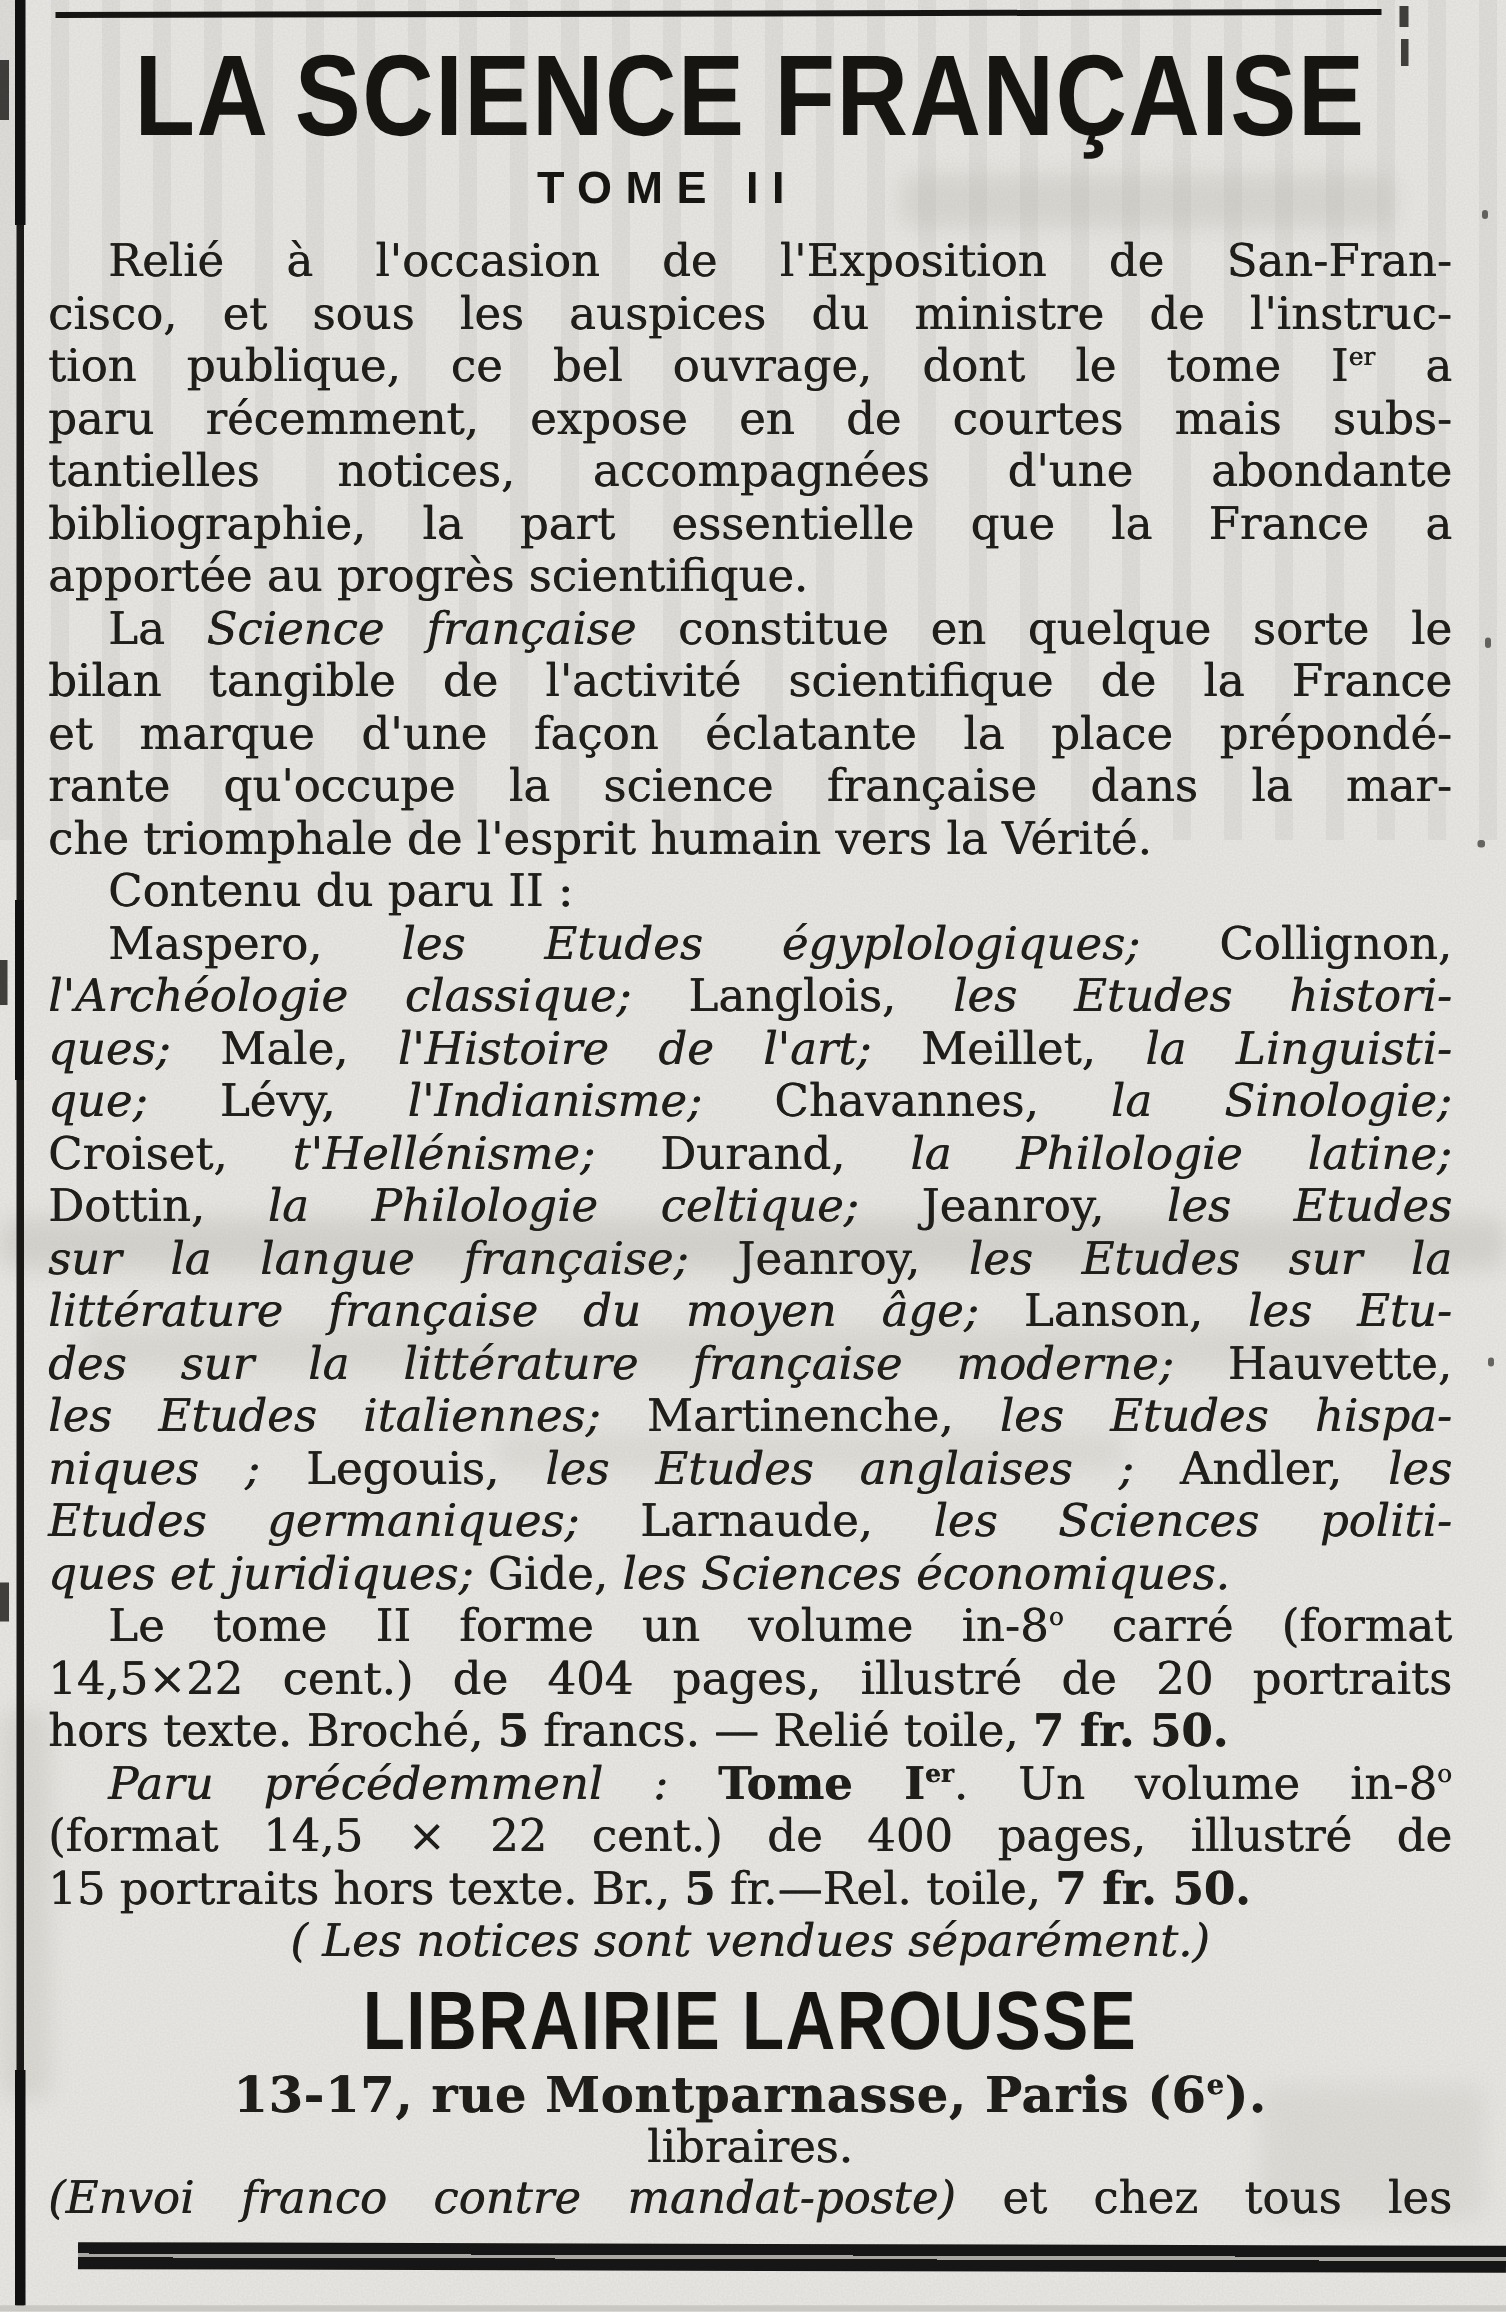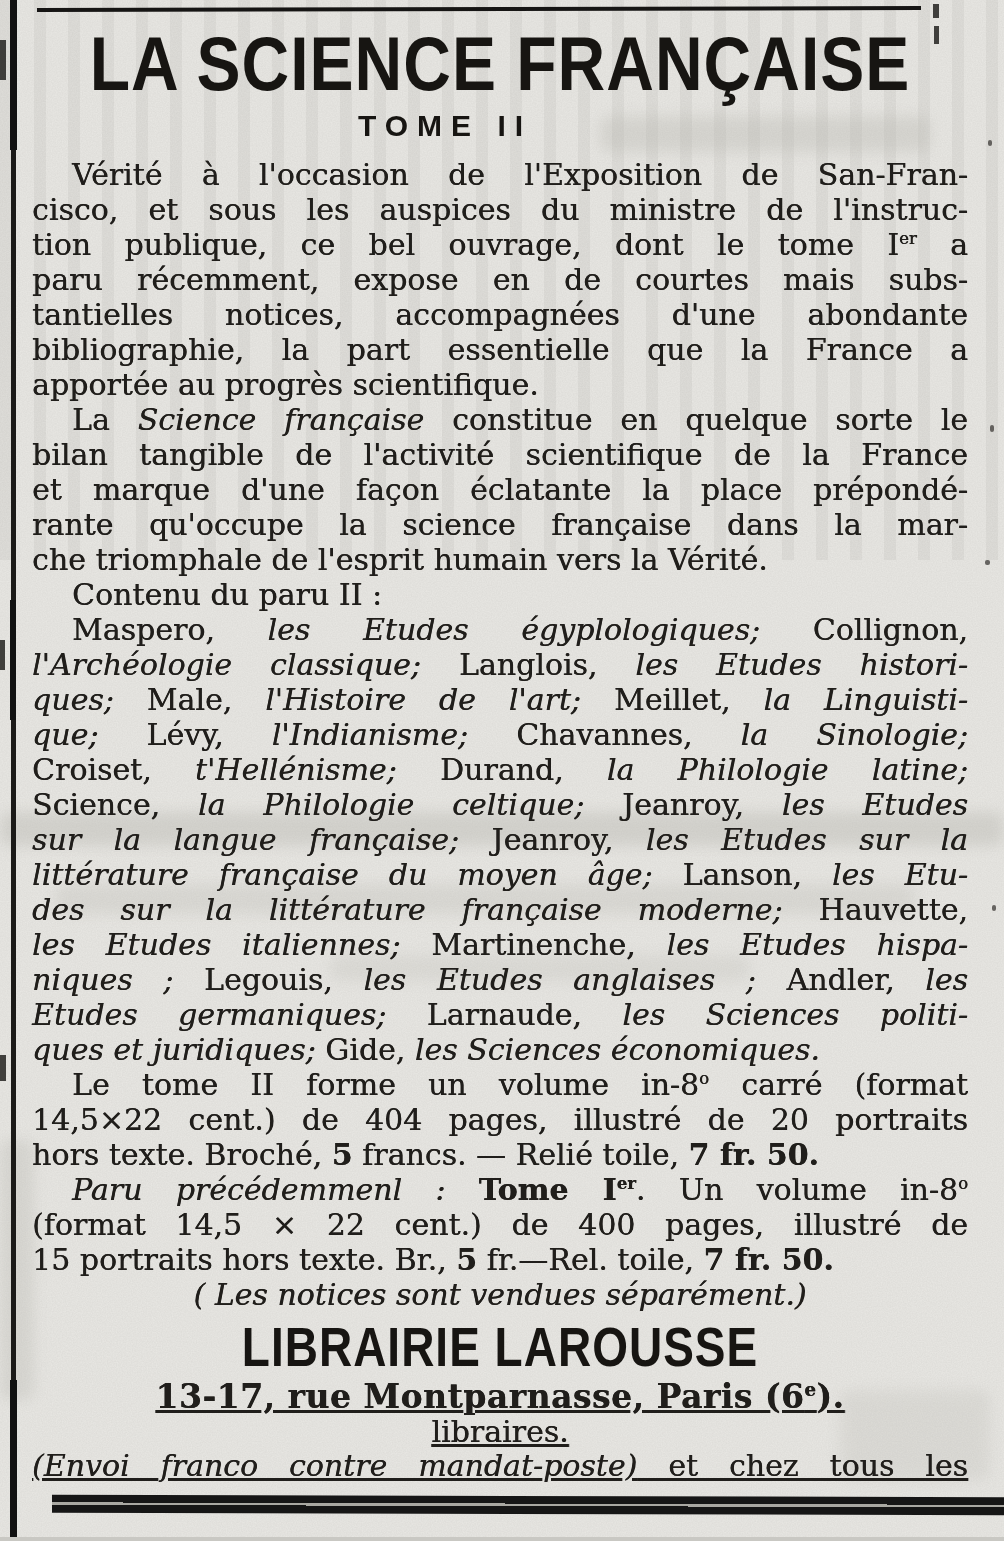--- a/index.html
+++ b/index.html
@@ -80,21 +80,21 @@
   <div class="speck" style="left:990px;top:425px;width:4px;height:7px;"></div>
   <div class="speck" style="left:985px;top:560px;width:5px;height:5px;"></div>
   <div class="speck" style="left:992px;top:905px;width:4px;height:6px;"></div>
 
   <div class="content">
     <h1 class="sci">LA SCIENCE FRANÇAISE</h1>
     <h2 class="tome">TOME II</h2>
 
     <div class="bodytext">
       <div class="blk">
-          <div class="ln ln-j ln-first"><span class="sg-r">Vérité à l'occasion de l'Exposition de San-Fran-</span></div>
+          <div class="ln ln-j ln-first"><span class="sg-r">Relié à l'occasion de l'Exposition de San-Fran-</span></div>
           <div class="ln ln-j"><span class="sg-r">cisco, et sous les auspices du ministre de l'instruc-</span></div>
           <div class="ln ln-j"><span class="sg-r">tion publique, ce bel ouvrage, dont le tome I</span><span class="sg-sup">er</span><span class="sg-r"> a</span></div>
           <div class="ln ln-j"><span class="sg-r">paru récemment, expose en de courtes mais subs-</span></div>
           <div class="ln ln-j"><span class="sg-r">tantielles notices, accompagnées d'une abondante</span></div>
           <div class="ln ln-j"><span class="sg-r">bibliographie, la part essentielle que la France a</span></div>
           <div class="ln ln-l"><span class="sg-r">apportée au progrès scientifique.</span></div>
         </div>
       <div class="blk">
           <div class="ln ln-j ln-first"><span class="sg-r">La </span><span class="sg-i">Science française</span><span class="sg-r"> constitue en quelque sorte le</span></div>
           <div class="ln ln-j"><span class="sg-r">bilan tangible de l'activité scientifique de la France</span></div>
@@ -104,21 +104,21 @@
         </div>
       <div class="blk">
           <div class="ln ln-l ln-first"><span class="sg-r">Contenu du paru II :</span></div>
         </div>
       <div class="blk">
           <div class="ln ln-j ln-first"><span class="sg-r">Maspero, </span><span class="sg-i">les Etudes égyplologiques;</span><span class="sg-r"> Collignon,</span></div>
           <div class="ln ln-j"><span class="sg-i">l'Archéologie classique;</span><span class="sg-r"> Langlois, </span><span class="sg-i">les Etudes histori-</span></div>
           <div class="ln ln-j"><span class="sg-i">ques;</span><span class="sg-r"> Male, </span><span class="sg-i">l'Histoire de l'art;</span><span class="sg-r"> Meillet, </span><span class="sg-i">la Linguisti-</span></div>
           <div class="ln ln-j"><span class="sg-i">que;</span><span class="sg-r"> Lévy, </span><span class="sg-i">l'Indianisme;</span><span class="sg-r"> Chavannes, </span><span class="sg-i">la Sinologie;</span></div>
           <div class="ln ln-j"><span class="sg-r">Croiset, </span><span class="sg-i">t'Hellénisme;</span><span class="sg-r"> Durand, </span><span class="sg-i">la Philologie latine;</span></div>
-          <div class="ln ln-j"><span class="sg-r">Science, </span><span class="sg-i">la Philologie celtique;</span><span class="sg-r"> Jeanroy, </span><span class="sg-i">les Etudes</span></div>
+          <div class="ln ln-j"><span class="sg-r">Dottin, </span><span class="sg-i">la Philologie celtique;</span><span class="sg-r"> Jeanroy, </span><span class="sg-i">les Etudes</span></div>
           <div class="ln ln-j"><span class="sg-i">sur la langue française;</span><span class="sg-r"> Jeanroy, </span><span class="sg-i">les Etudes sur la</span></div>
           <div class="ln ln-j"><span class="sg-i">littérature française du moyen âge;</span><span class="sg-r"> Lanson, </span><span class="sg-i">les Etu-</span></div>
           <div class="ln ln-j"><span class="sg-i">des sur la littérature française moderne;</span><span class="sg-r"> Hauvette,</span></div>
           <div class="ln ln-j"><span class="sg-i">les Etudes italiennes;</span><span class="sg-r"> Martinenche, </span><span class="sg-i">les Etudes hispa-</span></div>
           <div class="ln ln-j"><span class="sg-i">niques ;</span><span class="sg-r"> Legouis, </span><span class="sg-i">les Etudes anglaises ;</span><span class="sg-r"> Andler, </span><span class="sg-i">les</span></div>
           <div class="ln ln-j"><span class="sg-i">Etudes germaniques;</span><span class="sg-r"> Larnaude, </span><span class="sg-i">les Sciences politi-</span></div>
           <div class="ln ln-l"><span class="sg-i">ques et juridiques;</span><span class="sg-r"> Gide, </span><span class="sg-i">les Sciences économiques.</span></div>
         </div>
       <div class="blk">
           <div class="ln ln-j ln-first"><span class="sg-r">Le tome II forme un volume in-8</span><span class="sg-sup">o</span><span class="sg-r"> carré (format</span></div>
@@ -130,21 +130,21 @@
           <div class="ln ln-j"><span class="sg-r">(format 14,5 × 22 cent.) de 400 pages, illustré de</span></div>
           <div class="ln ln-l"><span class="sg-r">15 portraits hors texte. Br., </span><span class="sg-b">5</span><span class="sg-r"> fr.—Rel. toile, </span><span class="sg-b">7 fr. 50.</span></div>
         </div>
       <div class="blk">
           <div class="ln ln-c"><span class="sg-i">( Les notices sont vendues séparément.)</span></div>
         </div>
     </div>
 
     <h1 class="pub">LIBRAIRIE LAROUSSE</h1>
 
-    <div class="bodytext" style="margin-top:0;text-decoration:underline;">
+    <div class="bodytext" style="margin-top:0;">
       <div class="blk addr">
           <div class="ln ln-c"><span class="sg-b">13-17, rue Montparnasse, Paris (6</span><span class="sg-bsup">e</span><span class="sg-b">).</span></div>
         </div>
       <div class="blk envoi">
           <div class="ln ln-c"><span class="sg-r">libraires.</span></div>
           <div class="ln ln-j"><span class="sg-i">(Envoi franco contre mandat-poste)</span><span class="sg-r"> et chez tous les</span></div>
         </div>
     </div>
   </div>
 

